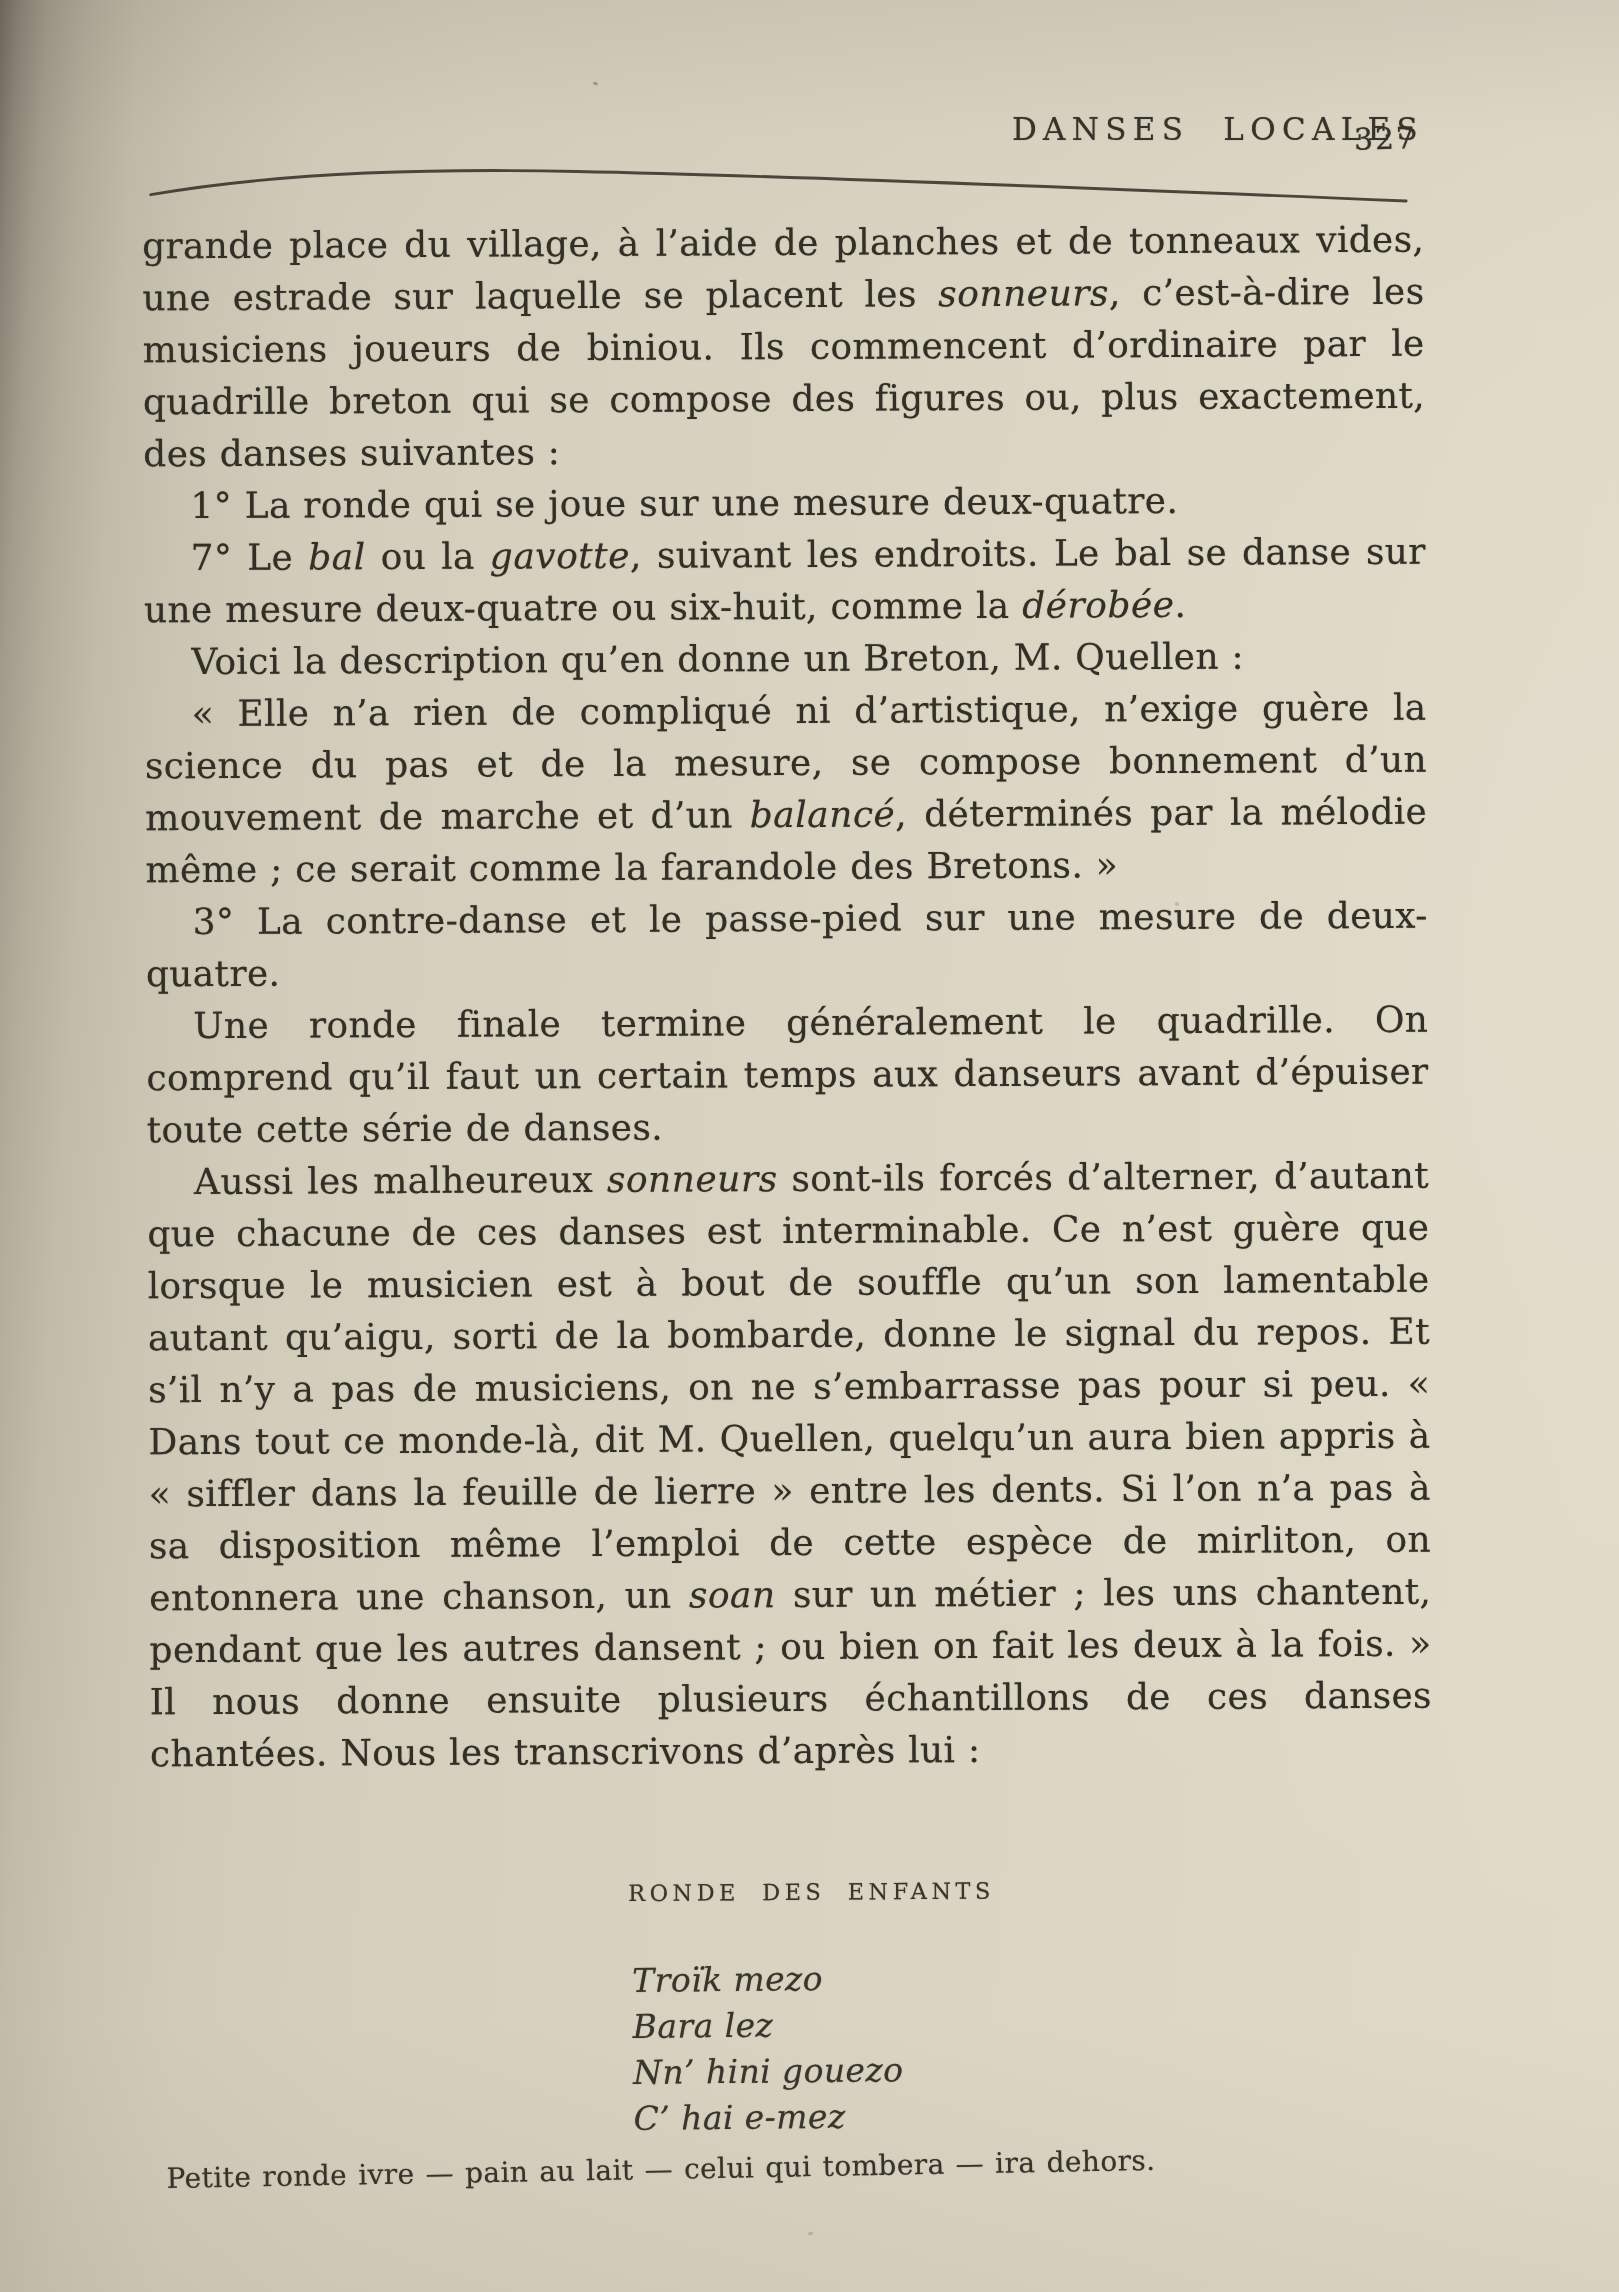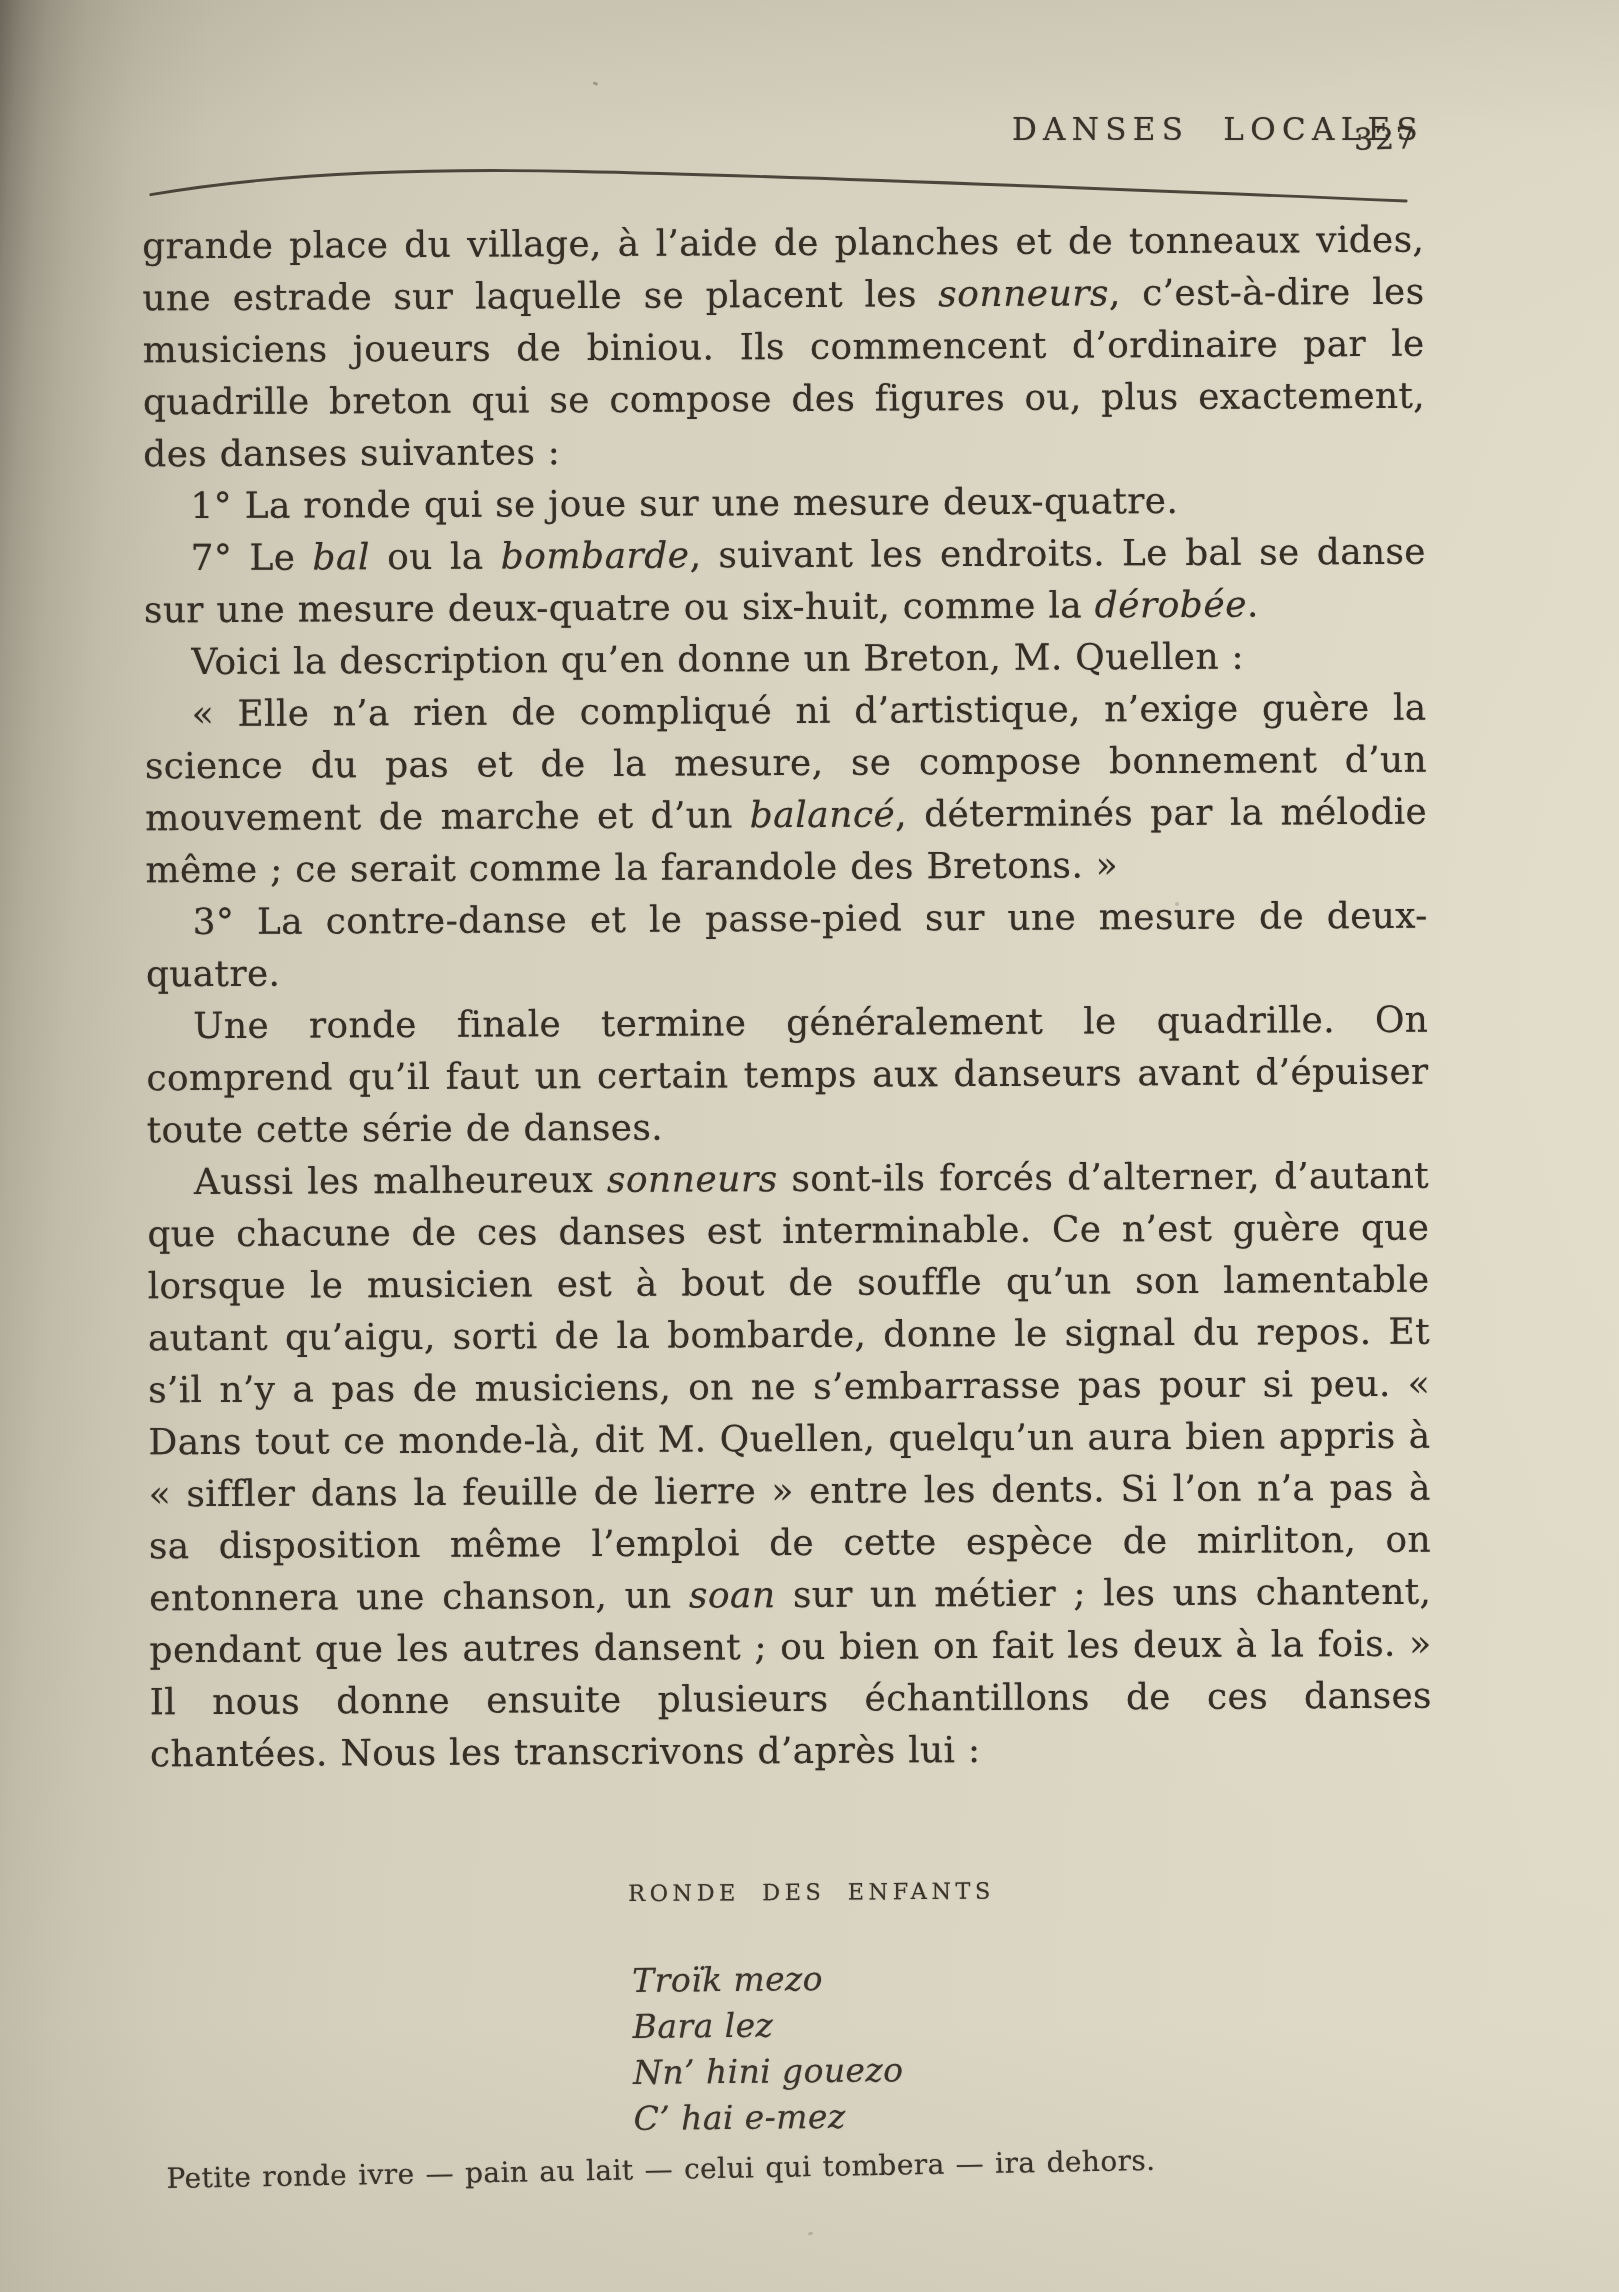--- a/index.html
+++ b/index.html
@@ -77,21 +77,21 @@
     <div class="page-number">327</div>
   </div>
 
   <svg class="header-rule" width="1265" height="50" viewBox="0 0 1412 56">
     <path d="M 3 40 C 140 16, 300 10, 480 14 C 680 18, 950 28, 1409 47" fill="none" stroke="#3b362c" stroke-width="3.2" stroke-linecap="round" opacity="0.9"></path>
   </svg>
 
   <div class="body-text">
       <p class=""><span>grande place du village, à l’aide de planches et de tonneaux vides, une estrade sur laquelle se placent les </span><em>sonneurs</em><span>, c’est-à-dire les musiciens joueurs de biniou. Ils commencent d’ordinaire par le quadrille breton qui se compose des figures ou, plus exactement, des danses suivantes :</span></p>
       <p class="indent"><span>1° La ronde qui se joue sur une mesure deux-quatre.</span></p>
-      <p class="indent"><span>7° Le </span><em>bal</em><span> ou la </span><em>bombarde</em><span>, suivant les endroits. Le bal se danse sur une mesure deux-quatre ou six-huit, comme la </span><em>dérobée</em><span>.</span></p>
+      <p class="indent"><span>7° Le </span><em>bal</em><span> ou la </span><em>gavotte</em><span>, suivant les endroits. Le bal se danse sur une mesure deux-quatre ou six-huit, comme la </span><em>dérobée</em><span>.</span></p>
       <p class="indent"><span>Voici la description qu’en donne un Breton, M. Quellen :</span></p>
       <p class="indent"><span>« Elle n’a rien de compliqué ni d’artistique, n’exige guère la science du pas et de la mesure, se compose bonnement d’un mouvement de marche et d’un </span><em>balancé</em><span>, déterminés par la mélodie même ; ce serait comme la farandole des Bretons. »</span></p>
       <p class="indent"><span>3° La contre-danse et le passe-pied sur une mesure de deux-quatre.</span></p>
       <p class="indent"><span>Une ronde finale termine généralement le quadrille. On comprend qu’il faut un certain temps aux danseurs avant d’épuiser toute cette série de danses.</span></p>
       <p class="indent"><span>Aussi les malheureux </span><em>sonneurs</em><span> sont-ils forcés d’alterner, d’autant que chacune de ces danses est interminable. Ce n’est guère que lorsque le musicien est à bout de souffle qu’un son lamentable autant qu’aigu, sorti de la bombarde, donne le signal du repos. Et s’il n’y a pas de musiciens, on ne s’embarrasse pas pour si peu. « Dans tout ce monde-là, dit M. Quellen, quelqu’un aura bien appris à « siffler dans la feuille de lierre » entre les dents. Si l’on n’a pas à sa disposition même l’emploi de cette espèce de mirliton, on entonnera une chanson, un </span><em>soan</em><span> sur un métier ; les uns chantent, pendant que les autres dansent ; ou bien on fait les deux à la fois. » Il nous donne ensuite plusieurs échantillons de ces danses chantées. Nous les transcrivons d’après lui :</span></p>
     </div>
 
   <div class="section-heading">RONDE DES ENFANTS</div>
 
   <div class="verse">

